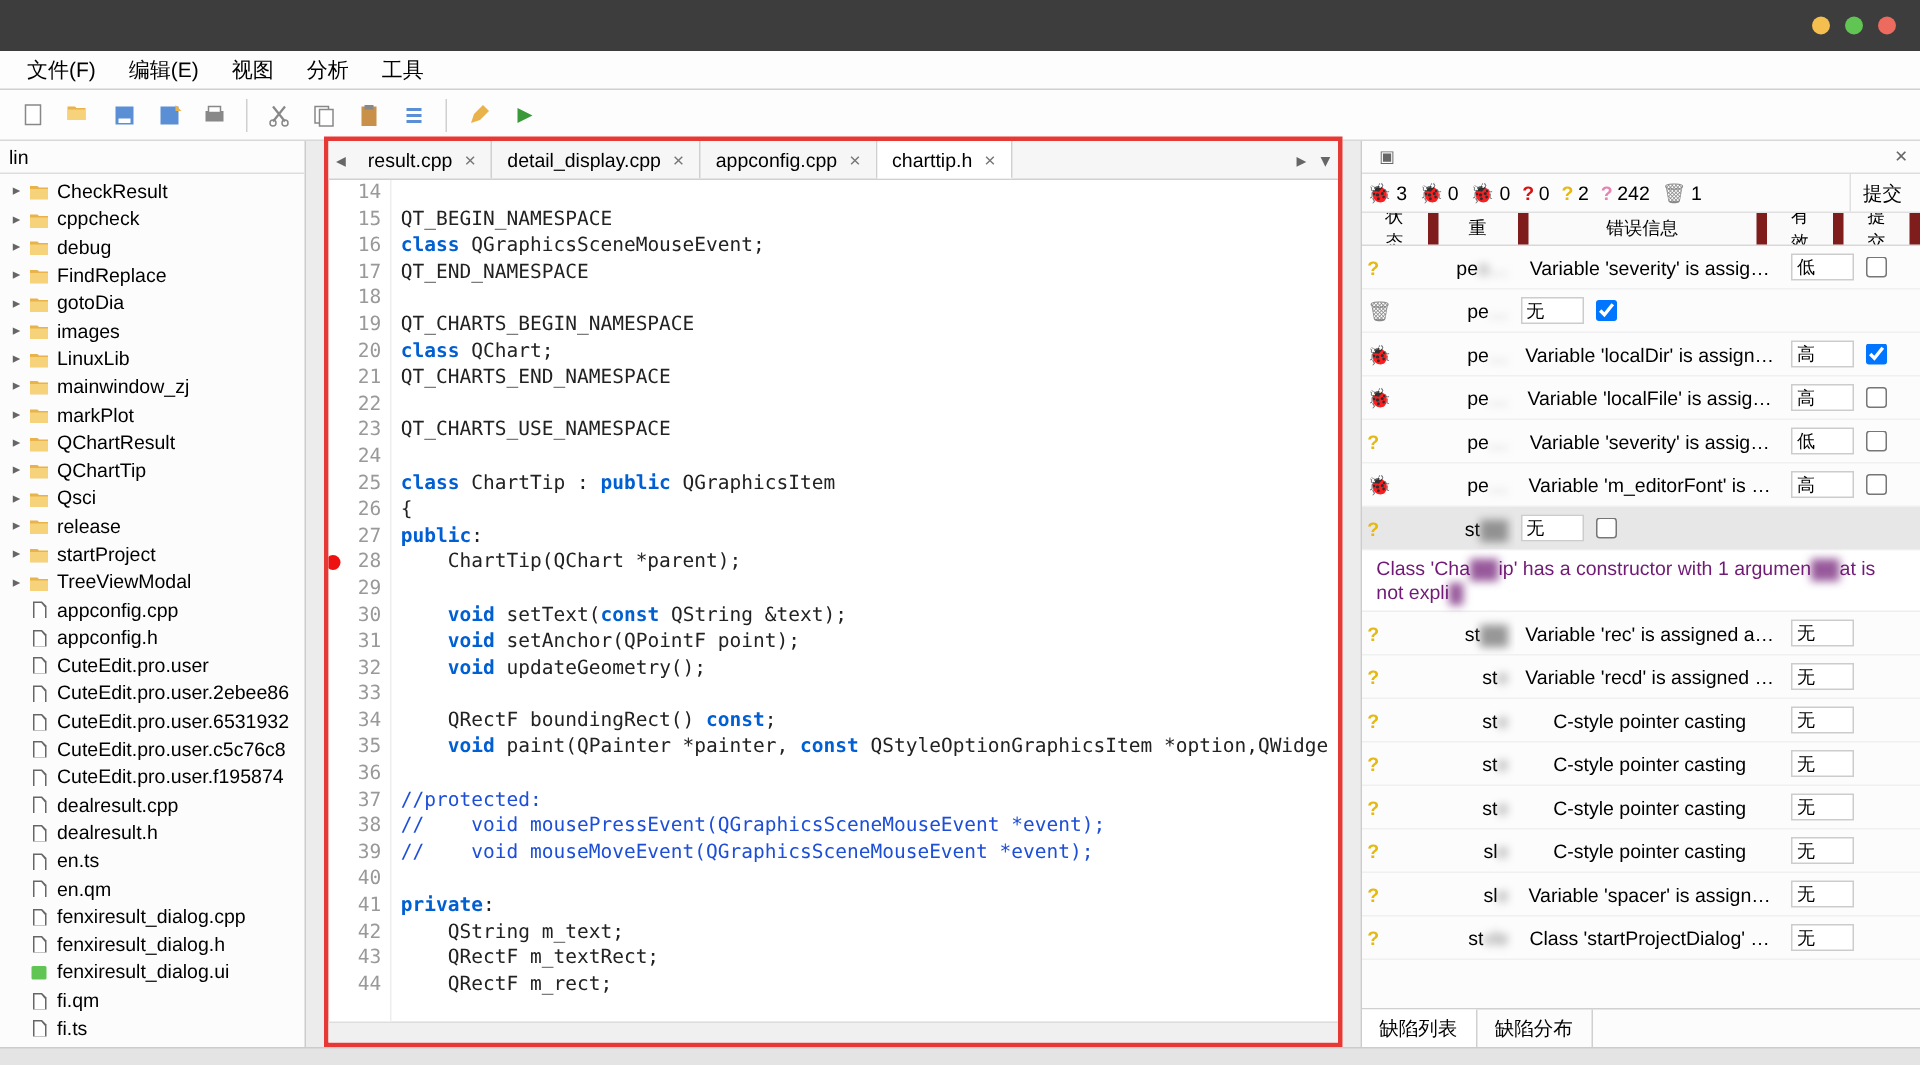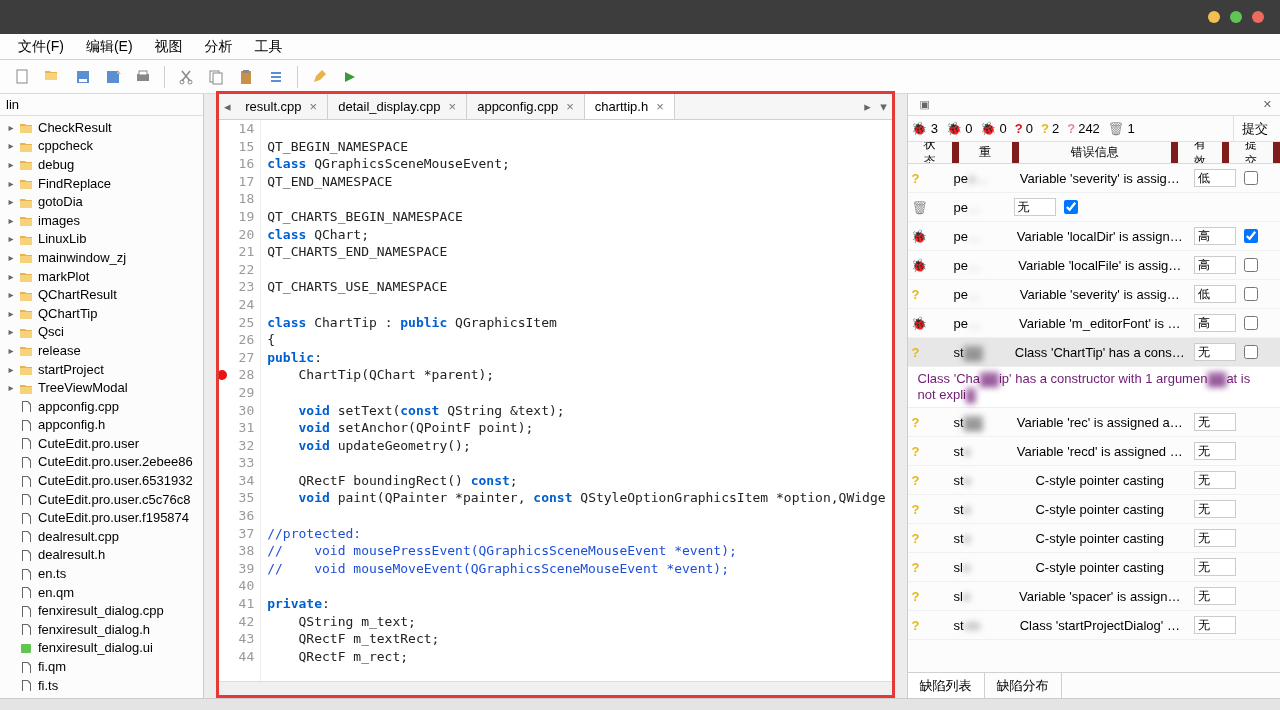--- a/index.html
+++ b/index.html
@@ -57,21 +57,21 @@
   .issues-panel .panel-top { height: 22px; border-bottom: 1px solid #ddd; padding: 2px 8px; display:flex; align-items:center; }
   .issues-panel .panel-top .blur { filter: blur(3px); color:#888; }
   .issues-panel .panel-top .close-x { margin-left: auto; color:#666; cursor:pointer; font-size:11px; }
   .issues-panel .panel-top .max-b { margin-left: 4px; color:#666; cursor:pointer; font-size:11px; }
   .counters { height: 26px; display: flex; align-items: center; border-bottom: 1px solid #e0e0e0; padding: 0 4px; gap: 8px; }
   .counters .c { display:flex; align-items:center; gap:3px; font-size:13px; }
   .counters .submit { margin-left:auto; padding:2px 8px; cursor:pointer; border-left:1px solid #e0e0e0; height:100%; display:flex; align-items:center; }
   .issue-head { display:flex; height: 22px; border-bottom: 1px solid #d8d8d8; background:#fafafa; font-size:12px; }
   .issue-head .hc { border-right: 7px solid #7f1d1d; display:flex; align-items:center; justify-content:center; padding:0 22px; overflow:hidden;text-align:right; }
   .c-status { width: 42px; }
-  .c-sev { width: 60px; }
+  .c-sev { width: 60px; justify-content: flex-end; }
   .c-msg { flex: 1; justify-content:center; }
   .c-valid { width: 50px; }
   .c-submit { width: 40px; }
   .issue-rows { flex: 1; overflow: hidden; font-size: 13px; }
   .irow { display:flex; height: 29px; align-items:center; border-bottom: 1px solid #f0f0f0; }
   .irow div.cell { display:flex; align-items:center; padding: 0 4px; height:100%; overflow:hidden; white-space:nowrap; }
   .irow.sel { background: #e7e7e7; }
   .irow .blur { filter: blur(3px); color:#777; }
   .irow .valid-in { width: 44px; height: 18px; border: 1px solid #ccc; background:#fff; font-size:12px; padding: 0 3px; overflow:hidden; }
   .irow .chk { width: 14px; height:14px; }
@@ -691,21 +691,20 @@
           </div>
         </div>
         <div class="irow sel">
           <div class="cell c-status">
             <span class="ic-q-yellow">?</span>
           </div>
           <div class="cell c-sev">
             <span>st</span>
             <span class="blur">▓▓</span>
           </div>
-          <div class="cell c-msg">Class 'ChartTip' has a cons…</div>
           <div class="cell c-valid">
             <div class="valid-in">无</div>
           </div>
           <div class="cell c-submit">
             <input type="checkbox" class="chk" style="">
           </div>
         </div>
         <div class="expand-msg">Class 'Cha<span style="filter:blur(3px)">▓▓</span>ip' has a constructor with 1 argumen<span style="filter:blur(3px)">▓▓</span>at is not expli<span style="filter:blur(3px)">▓</span></div>
         <div class="irow">
           <div class="cell c-status">

